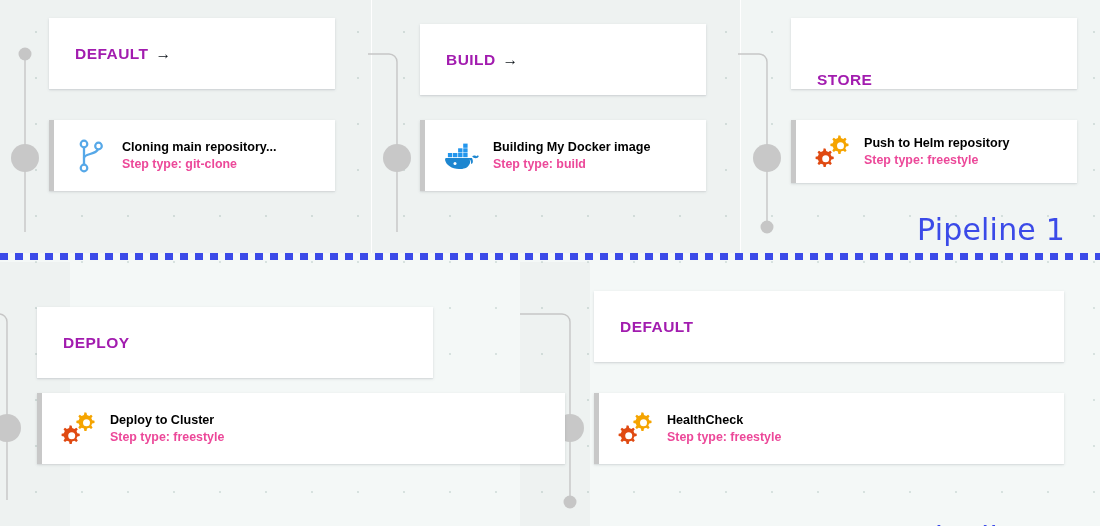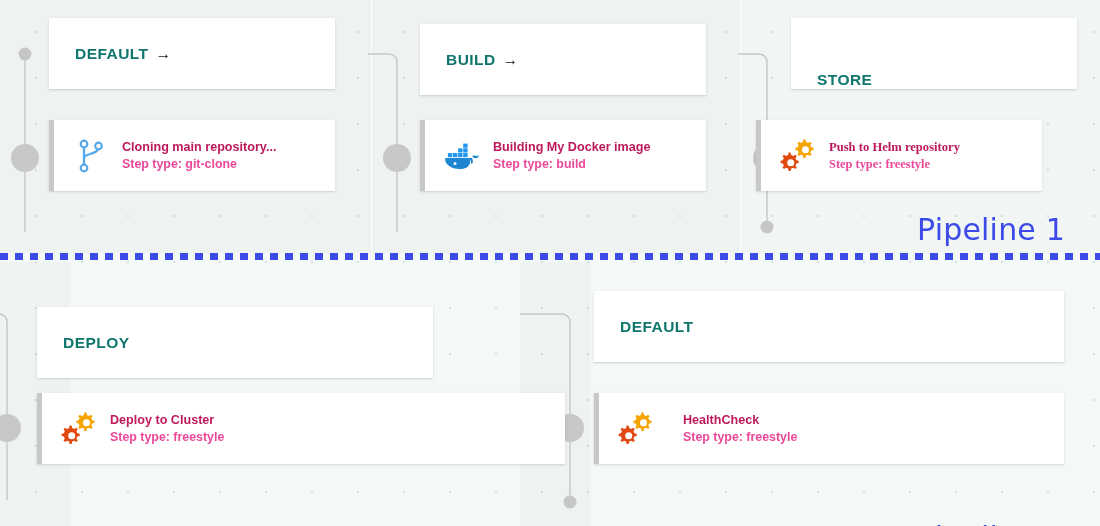--- a/index.html
+++ b/index.html
@@ -36,35 +36,35 @@
     letter-spacing:.2px;white-space:nowrap;
   }
 
   
   .stage-card{
     position:absolute;background:#ffffff;
     box-shadow:0 1px 3px rgba(60,70,80,.13),0 1px 1px rgba(60,70,80,.07);
     display:flex;align-items:center;
   }
   .stage-title{
-    font-size:15.5px;font-weight:bold;color:#0f766e;letter-spacing:.45px;
+    font-size:15.5px;font-weight:bold;color:#a21caf;letter-spacing:.45px;
     padding-left:26px;white-space:nowrap;
   }
   .stage-arrow{font-size:15.5px;font-weight:bold;color:#10161c;padding-left:7px;}
 
   
   .step-card{
     position:absolute;background:#ffffff;display:flex;align-items:center;
     box-shadow:0 1px 3px rgba(60,70,80,.12),0 1px 1px rgba(60,70,80,.06);
   }
   .step-accent{position:absolute;left:0;top:0;bottom:0;width:5px;background:#c8c8c8;}
   .step-icon{width:40px;height:40px;margin-left:22px;flex:0 0 40px;
              display:flex;align-items:center;justify-content:center;}
   .step-text{margin-left:11px;display:flex;flex-direction:column;justify-content:center;}
-  .step-name{font-size:12.6px;font-weight:bold;color:#be185d;line-height:1.32;white-space:nowrap;}
+  .step-name{font-size:12.6px;font-weight:bold;color:#000000;line-height:1.32;white-space:nowrap;}
   .step-type{font-size:12.4px;font-weight:bold;color:#ec4899;line-height:1.32;white-space:nowrap;}
 
   
   .conn{position:absolute;pointer-events:none;}
   .conn svg{display:block;overflow:visible;}
 </style>
 </head>
 <body>
 
 <div id="canvas">
@@ -164,21 +164,21 @@
     <div class="step-text">
       <span class="step-name">Building My Docker image</span>
       <span class="step-type">Step type: build</span>
     </div>
   </div>
 
   <div class="stage-card" style="left:791px;top:18px;width:286px;height:71px;align-items:flex-end;">
     <span class="stage-title">STORE</span>
     <span class="stage-arrow"></span>
   </div>
-  <div class="step-card" style="left:756px;top:120px;width:286px;height:71px;font-family:Liberation Serif, serif;">
+  <div class="step-card" style="left:791px;top:120px;width:286px;height:63px;">
     <div class="step-accent"></div>
     <div class="step-icon">
       <svg width="38" height="36" viewBox="0 0 38 36">
         <g fill="#f5a400">
           <path d="M24.5 1.2 l2 .6 .5 2.3 2.2 .9 1.9-1.3 1.5 1.5 -1.3 1.9 .9 2.2 2.3 .5 0 2.1 -2.3 .5 -.9 2.2 1.3 1.9 -1.5 1.5 -1.9-1.3 -2.2 .9 -.5 2.3 -2.1 0 -.5-2.3 -2.2-.9 -1.9 1.3 -1.5-1.5 1.3-1.9 -.9-2.2 -2.3-.5 0-2.1 2.3-.5 .9-2.2 -1.3-1.9 1.5-1.5 1.9 1.3 2.2-.9 .5-2.3Z"></path>
         </g>
         <circle cx="26.5" cy="11.7" r="3.5" fill="#ffffff"></circle>
         <g fill="#e04a12">
           <path d="M9.7 14.2 l2 .6 .5 2.3 2.2 .9 1.9-1.3 1.5 1.5 -1.3 1.9 .9 2.2 2.3 .5 0 2.1 -2.3 .5 -.9 2.2 1.3 1.9 -1.5 1.5 -1.9-1.3 -2.2 .9 -.5 2.3 -2.1 0 -.5-2.3 -2.2-.9 -1.9 1.3 -1.5-1.5 1.3-1.9 -.9-2.2 -2.3-.5 0-2.1 2.3-.5 .9-2.2 -1.3-1.9 1.5-1.5 1.9 1.3 2.2-.9 .5-2.3Z"></path>
         </g>
@@ -216,21 +216,21 @@
     <div class="step-text">
       <span class="step-name">Deploy to Cluster</span>
       <span class="step-type">Step type: freestyle</span>
     </div>
   </div>
 
   <div class="stage-card" style="left:594px;top:291px;width:470px;height:71px;">
     <span class="stage-title">DEFAULT</span>
     <span class="stage-arrow"></span>
   </div>
-  <div class="step-card" style="left:594px;top:393px;width:470px;height:71px;gap:16px;">
+  <div class="step-card" style="left:594px;top:393px;width:470px;height:71px;">
     <div class="step-accent"></div>
     <div class="step-icon">
       <svg width="38" height="36" viewBox="0 0 38 36">
         <g fill="#f5a400">
           <path d="M24.5 1.2 l2 .6 .5 2.3 2.2 .9 1.9-1.3 1.5 1.5 -1.3 1.9 .9 2.2 2.3 .5 0 2.1 -2.3 .5 -.9 2.2 1.3 1.9 -1.5 1.5 -1.9-1.3 -2.2 .9 -.5 2.3 -2.1 0 -.5-2.3 -2.2-.9 -1.9 1.3 -1.5-1.5 1.3-1.9 -.9-2.2 -2.3-.5 0-2.1 2.3-.5 .9-2.2 -1.3-1.9 1.5-1.5 1.9 1.3 2.2-.9 .5-2.3Z"></path>
         </g>
         <circle cx="26.5" cy="11.7" r="3.5" fill="#ffffff"></circle>
         <g fill="#e04a12">
           <path d="M9.7 14.2 l2 .6 .5 2.3 2.2 .9 1.9-1.3 1.5 1.5 -1.3 1.9 .9 2.2 2.3 .5 0 2.1 -2.3 .5 -.9 2.2 1.3 1.9 -1.5 1.5 -1.9-1.3 -2.2 .9 -.5 2.3 -2.1 0 -.5-2.3 -2.2-.9 -1.9 1.3 -1.5-1.5 1.3-1.9 -.9-2.2 -2.3-.5 0-2.1 2.3-.5 .9-2.2 -1.3-1.9 1.5-1.5 1.9 1.3 2.2-.9 .5-2.3Z"></path>
         </g>

